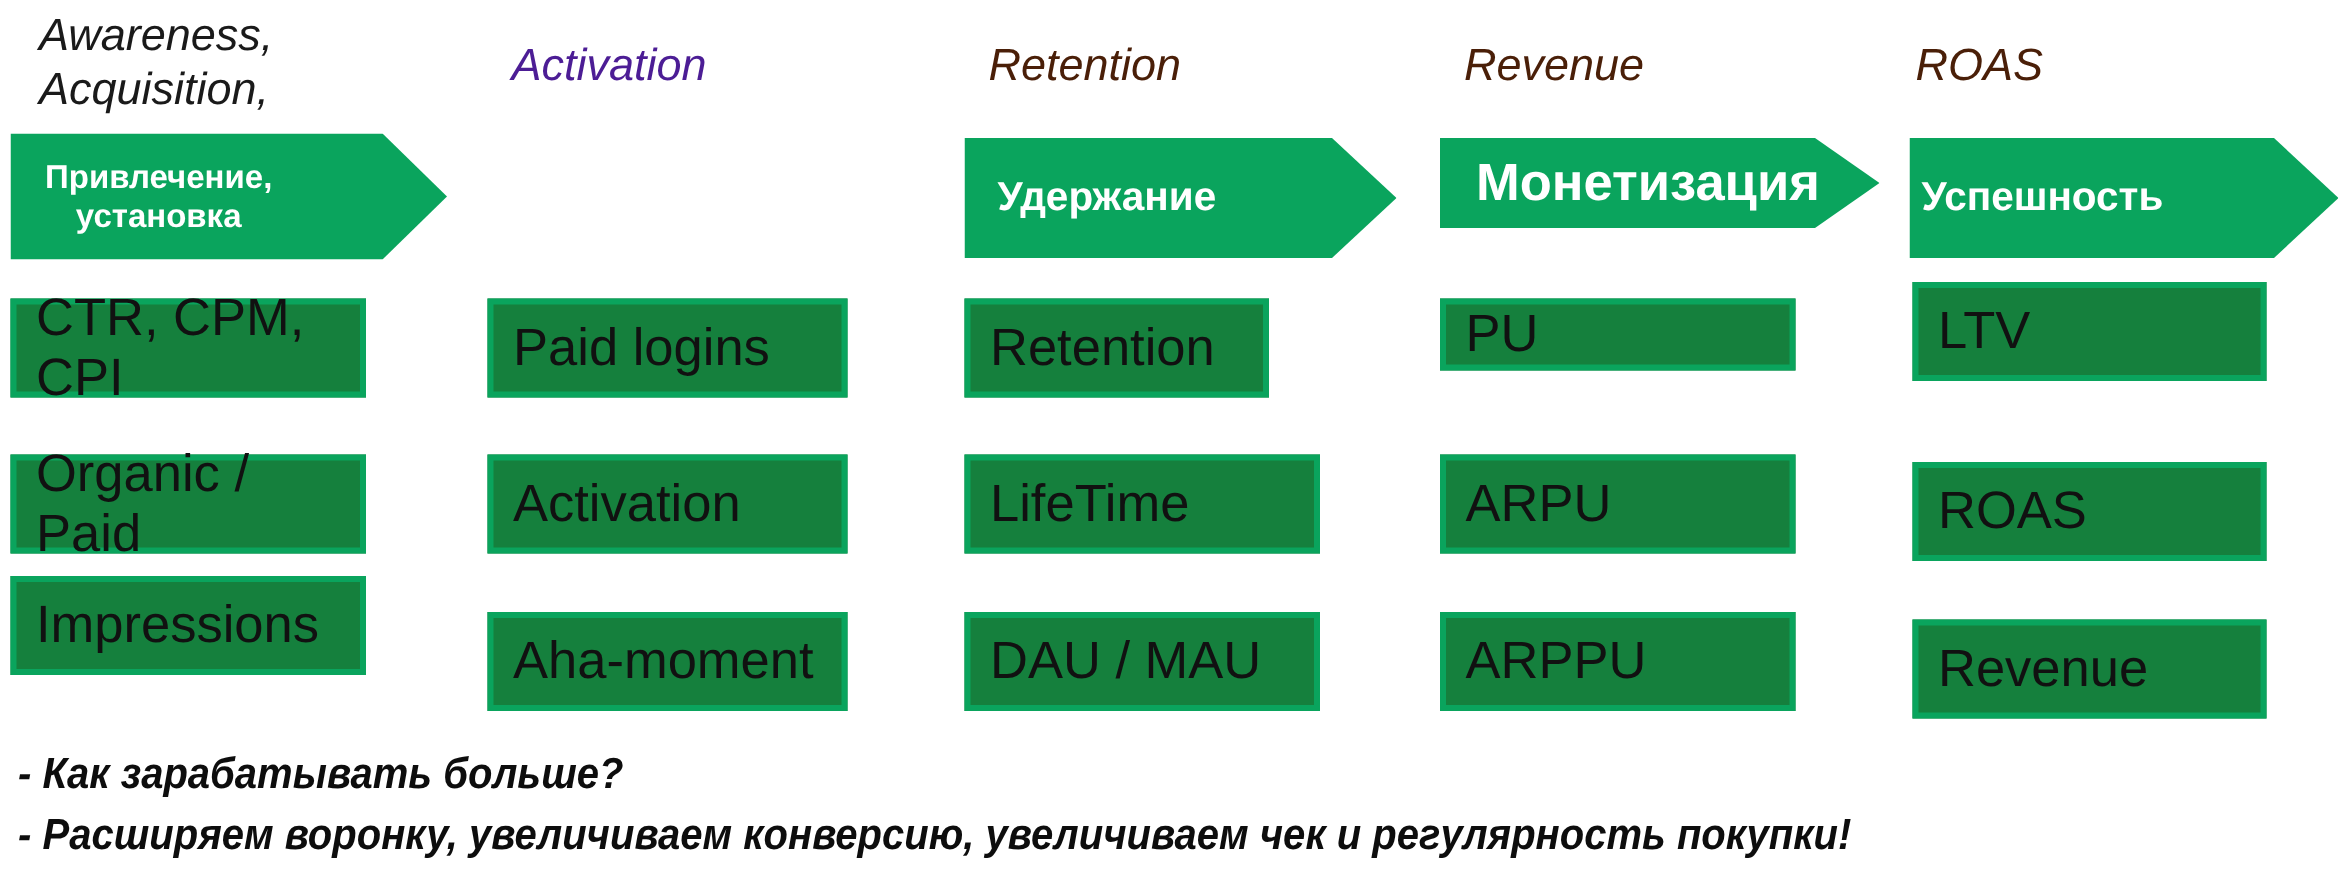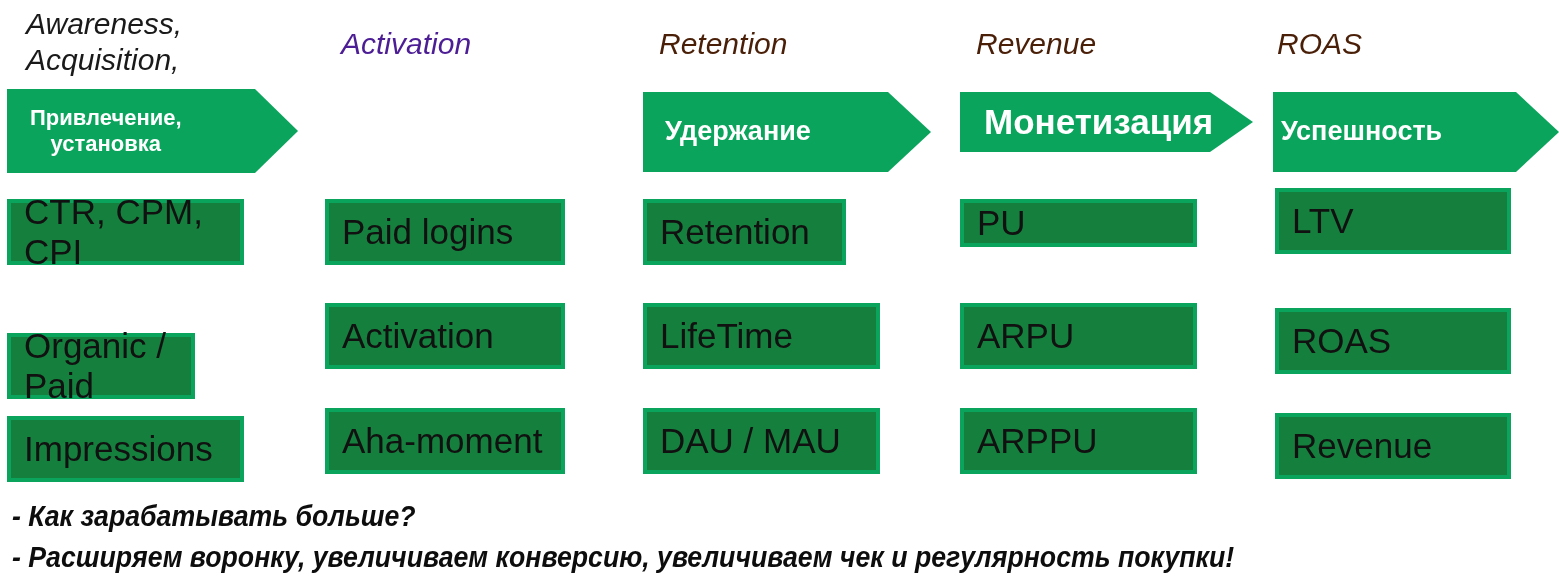--- a/index.html
+++ b/index.html
@@ -126,22 +126,22 @@
   </div>
 
   <div class="arrow" style="left:1273px; top:92px; width:286px; height:80px; font-size:27px; padding-left:8px;">
     <svg class="arrow-bg" viewBox="0 0 286 80" preserveAspectRatio="none">
       <polygon points="0,0 243,0 286,40 243,80 0,80" fill="#0aa45d"></polygon>
     </svg>
     <span class="arrow-text">Успешность</span>
   </div>
 
   <div class="metric-box" style="left:7px; top:199px; width:237px; height:66px;">CTR, CPM, CPI</div>
-  <div class="metric-box" style="left:7px; top:303px; width:188px; height:66px;margin-top:30px;">Organic / Paid</div>
-  <div class="metric-box" style="left:7px; top:416px; width:237px; height:66px;">Impressions</div>
+  <div class="metric-box" style="left:7px; top:303px; width:237px; height:66px;">Organic / Paid</div>
+  <div class="metric-box" style="left:7px; top:384px; width:237px; height:66px;">Impressions</div>
 
   <div class="metric-box" style="left:325px; top:199px; width:240px; height:66px;">Paid logins</div>
   <div class="metric-box" style="left:325px; top:303px; width:240px; height:66px;">Activation</div>
   <div class="metric-box" style="left:325px; top:408px; width:240px; height:66px;">Aha-moment</div>
 
   <div class="metric-box" style="left:643px; top:199px; width:203px; height:66px;">Retention</div>
   <div class="metric-box" style="left:643px; top:303px; width:237px; height:66px;">LifeTime</div>
   <div class="metric-box" style="left:643px; top:408px; width:237px; height:66px;">DAU / MAU</div>
 
   <div class="metric-box" style="left:960px; top:199px; width:237px; height:48px;">PU</div>

